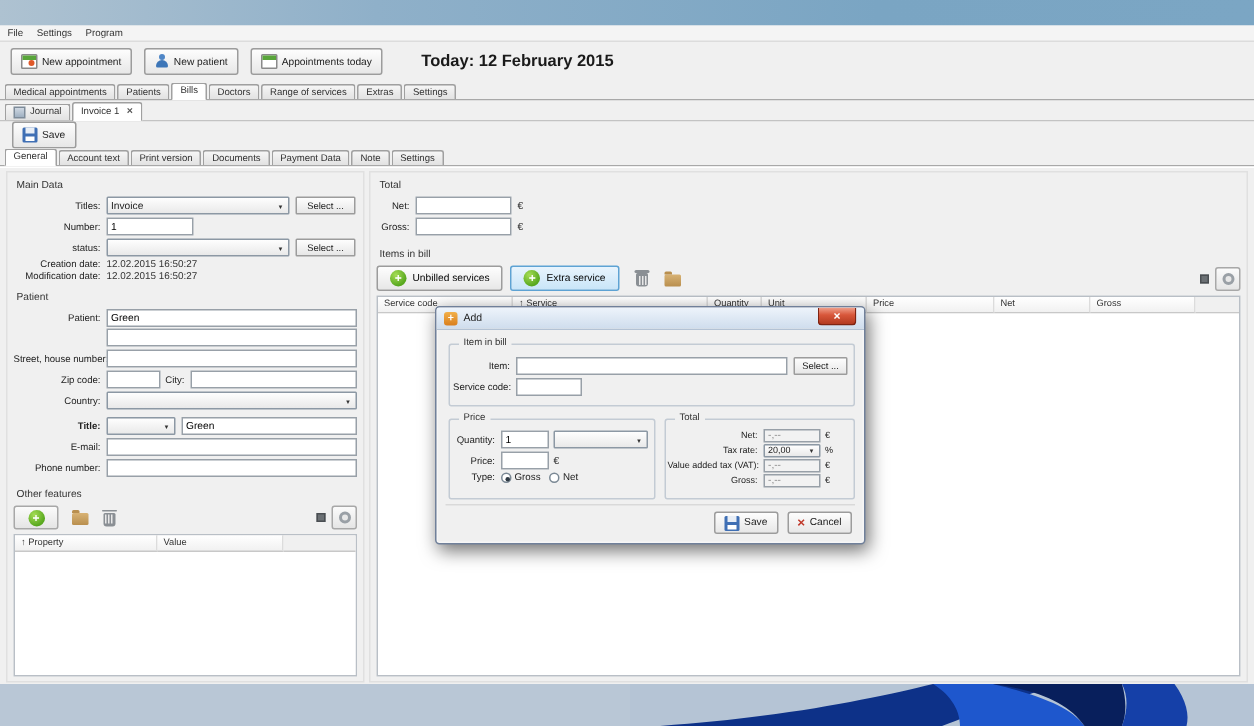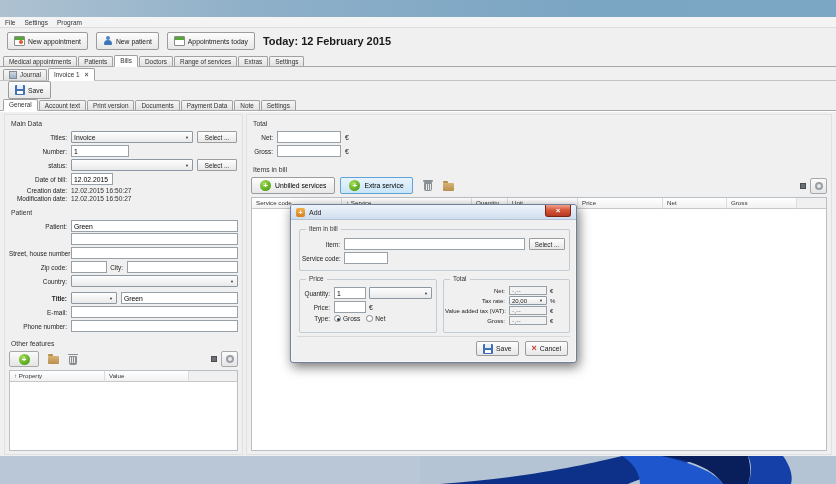--- a/index.html
+++ b/index.html
@@ -16,21 +16,21 @@
     background:#f4f4f4; border-bottom:1px solid #dcdcdc; display:flex; align-items:center; gap:9px; padding-left:5px; }
   .menu-item { font-size:6.5px; color:#333; cursor:default; }
 
   
   #mainbar { position:absolute; left:0; top:28px; width:836px; height:26px; background:#f0f0f0; display:flex; align-items:center; }
   .btn { display:inline-flex; align-items:center; gap:3px; background:linear-gradient(#fdfdfd,#e7e7e7);
     border:1px solid #9c9c9c; border-radius:2px; font-size:6.8px; color:#222; padding:0 6px; height:18px; cursor:default; }
   .btn.small { height:12px; padding:0 4px; font-size:6.3px; border-radius:1px; }
   #mainbar .btn { margin-left:8px; }
   #mainbar .btn:first-child { margin-left:7px; }
-  #today { margin-left:8px; font-size:11px; font-weight:bold; color:#1a1a1a;text-align:right; }
+  #today { margin-left:26px; font-size:11px; font-weight:bold; color:#1a1a1a;text-align:right; }
 
   
   .tabrow { position:absolute; left:0; width:836px; display:flex; align-items:flex-end; padding-left:3px; border-bottom:1px solid #a8a8a8; background:#f0f0f0; }
   .tab { border:1px solid #a0a0a0; border-bottom:none; background:linear-gradient(#f6f6f6,#e2e2e2);
     font-size:6.4px; color:#333; padding:1px 5px 2px 5px; margin-right:1px; border-radius:2px 2px 0 0; height:10px; display:flex; align-items:center; gap:3px; }
   .tab.active { background:#fff; height:12px; position:relative; top:1px; border-bottom:1px solid #fff; }
   #maintabs { top:54px; height:13px; }
   #subtabs  { top:67px; height:14px; border-bottom:1px solid #c3c3c3; }
   #subtabs .tab { height:11px; }
   #subtabs .tab.active { height:13px; }
@@ -206,24 +206,20 @@
 
       <div class="r">
         <span class="lab w56">status:</span>
         <span class="combo" style="width:122px;">
           <span></span>
           <span class="arr">▼</span>
         </span>
         <button class="btn small" style="margin-left:4px; width:40px; justify-content:center;">Select ...</button>
       </div>
 
-      <div class="r">
-        <span class="lab w56">Date of bill:</span>
-        <input class="tfield" style="width: 42px;" value="12.02.2015">
-      </div>
 
       <div class="r" style="margin-bottom:1px;">
         <span class="lab w56">Creation date:</span>
         <span class="ro-val">12.02.2015  16:50:27</span>
       </div>
       <div class="r" style="margin-bottom:5px;">
         <span class="lab w56">Modification date:</span>
         <span class="ro-val">12.02.2015  16:50:27</span>
       </div>
 

